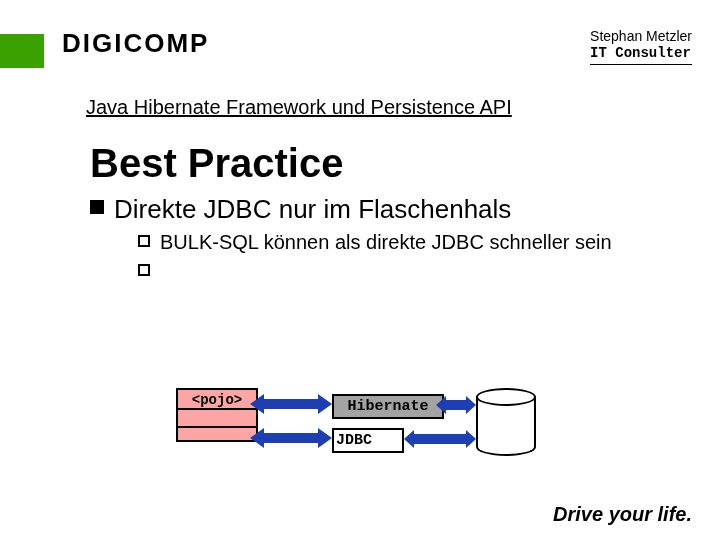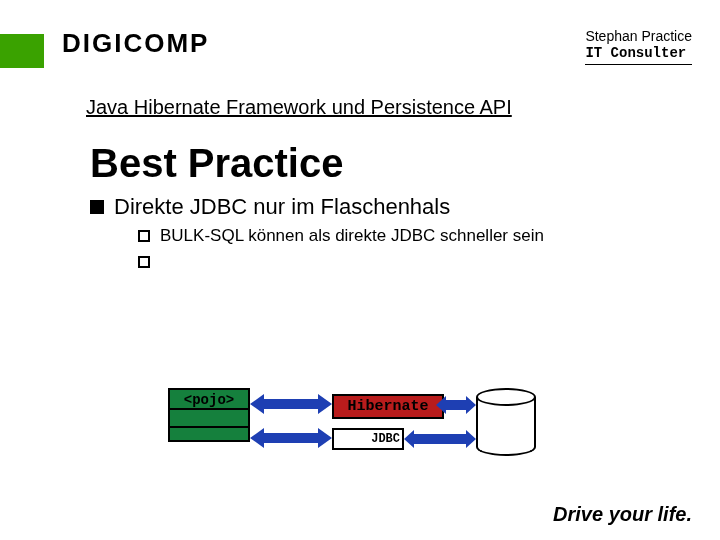--- a/index.html
+++ b/index.html
@@ -7,45 +7,45 @@
   .topbar { display: flex; align-items: flex-start; padding: 28px 28px 0 0; }
   .green-block { width: 44px; height: 34px; background: #3aa200; margin-right: 18px; margin-top: 6px; }
   .logo { font-family: Arial, sans-serif; font-weight: 700; font-size: 26px; color: #000000; letter-spacing: 2px; }
   .author-block { margin-left: auto; text-align: left; font-size: 14px; line-height: 1.2; border-bottom: 1px solid #000; padding-bottom: 2px; }
   .author-role { font-weight: 700; font-family: Liberation Mono, monospace; }
   .subtitle { margin: 28px 0 0 86px; font-size: 20px; text-decoration: underline; }
   .main-title { margin: 22px 0 5px 90px; font-size: 40px; font-weight: 700; }
   .bullets { margin-left: 90px; }
   .b1 { display: flex; align-items: flex-start; margin: 8px 0 6px 0; }
   .sq-filled { width: 14px; height: 14px; background: #000; margin-right: 10px; margin-top: 6px; flex: 0 0 14px; }
-  .b1-text { font-size: 22px; }
+  .b1-text { font-size: 26px; }
   .sub { display: flex; align-items: flex-start; margin: 6px 0 2px 48px; }
   .sq-open { width: 12px; height: 12px; border: 2px solid #000; margin-right: 10px; margin-top: 4px; flex: 0 0 12px; }
-  .sub-text { font-size: 17px; }
+  .sub-text { font-size: 20px; }
   .diagram { position: absolute; left: 168px; top: 388px; width: 400px; height: 90px; }
-  .pojo-box { position: absolute; left: 0; top: 0; width: 82px; height: 54px; border: 2px solid #000; background: #15803d; }
+  .pojo-box { position: absolute; left: 8px; top: 0; width: 82px; height: 54px; border: 2px solid #000; background: #fca5a5; }
   .pojo-label { font-family: "Courier New", monospace; font-size: 14px; font-weight: 700; text-align: center; padding-top: 2px; }
   .pojo-box .row { height: 18px; border-top: 2px solid #000; }
-  .hib-box { position: absolute; left: 164px; top: 6px; width: 112px; border: 2px solid #000; background: #b91c1c; font-family: "Courier New", monospace; font-weight: 700; font-size: 15px; text-align: center; padding: 2px 2px; }
-  .jdbc-box { position: absolute; left: 164px; top: 40px; width: 72px; border: 2px solid #000; background: #fff; font-family: "Courier New", monospace; font-weight: 700; font-size: 12px; text-align: right; padding: 2px 2px; }
+  .hib-box { position: absolute; left: 164px; top: 6px; width: 112px; border: 2px solid #000; background: #a3a3a3; font-family: "Courier New", monospace; font-weight: 700; font-size: 15px; text-align: center; padding: 2px 2px; }
+  .jdbc-box { position: absolute; left: 164px; top: 40px; width: 72px; border: 2px solid #000; background: #fff; font-family: "Courier New", monospace; font-weight: 700; font-size: 15px; text-align: left; padding: 2px 2px; }
   .db { position: absolute; left: 308px; top: 0; width: 60px; height: 68px; }
   .db .top { width: 60px; height: 18px; border: 2px solid #000; border-radius: 50%/50%; background: #fff; position: absolute; top: 0; z-index: 2; }
   .db .body { position: absolute; top: 9px; width: 60px; height: 50px; border-left: 2px solid #000; border-right: 2px solid #000; background: #fff; }
   .db .bot { width: 60px; height: 18px; border: 2px solid #000; border-top: none; border-radius: 0 0 30px 30px / 0 0 9px 9px; position: absolute; bottom: 0; background: #fff; }
   .slogan { position: absolute; right: 28px; bottom: 14px; font-size: 20px; font-weight: 700; font-style: italic; }
   svg.arrow { position: absolute; }
 </style>
 </head>
 <body>
 
 <div class="topbar">
   <div class="green-block"></div>
   <div class="logo">DIGICOMP</div>
   <div class="author-block">
-    <div>Stephan Practice</div>
+    <div>Stephan Metzler</div>
     <div class="author-role">IT Consulter</div>
   </div>
 </div>
 
 <div class="subtitle">Java Hibernate Framework und Persistence API</div>
 
 <h1 class="main-title">Best Practice</h1>
 
 <div class="bullets">
   <div class="b1">

